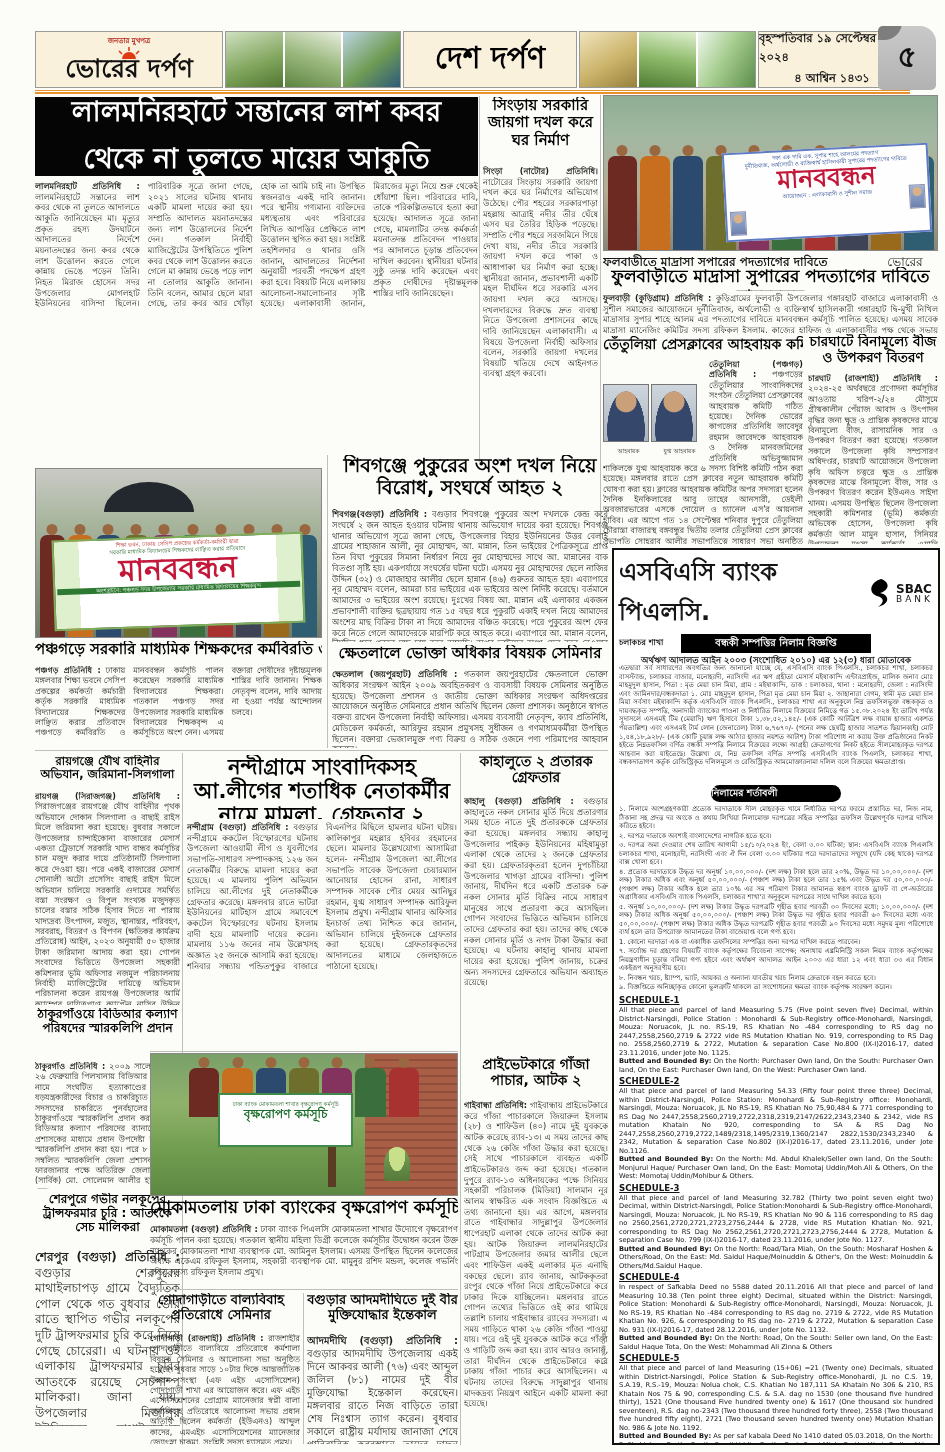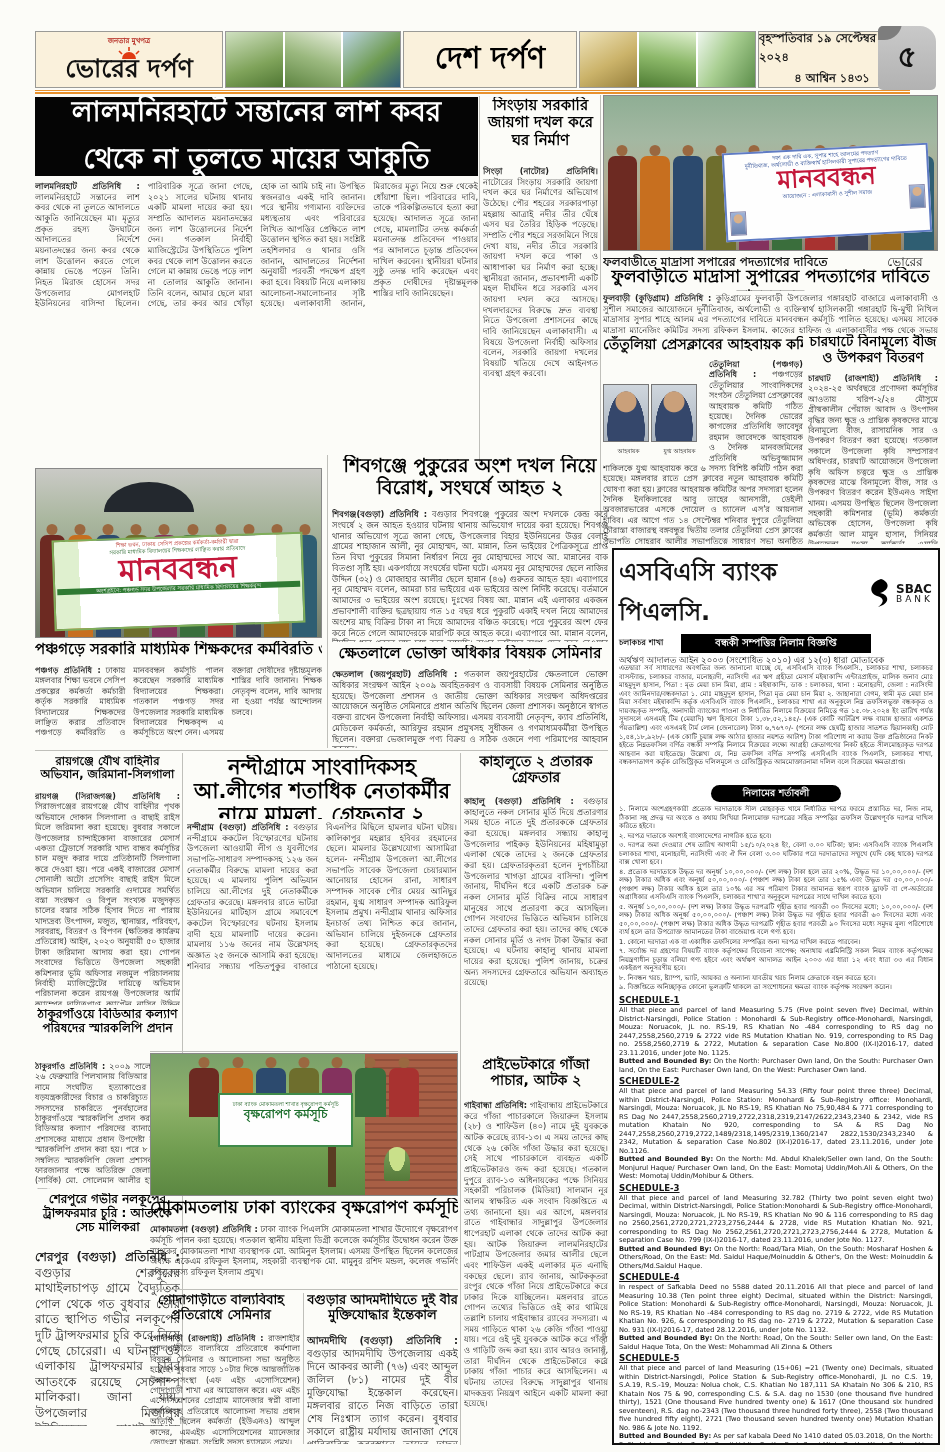--- a/index.html
+++ b/index.html
@@ -25,21 +25,21 @@
   .crowd i:nth-child(7){background:#a83230}.crowd i:nth-child(8){background:#3e4456}
   .crowd i:nth-child(9){background:#9a6a1c}.crowd i:nth-child(10){background:#2f5e72}
   .banner{position:absolute;background:#fefefe;border:2px solid #5f7bc4;color:#07205e;text-align:center;overflow:hidden}
   .banner .big{color:#c3173a;font-weight:bold;line-height:1.05}
   .banner .sm{font-size:5.5px;color:#163a8a;line-height:1.2}
   .portrait{width:46px;height:58px;background:radial-gradient(circle at 50% 30%,#caa07a 0 10px,transparent 11px),radial-gradient(ellipse at 50% 80%,#35476b 0 60%,transparent 61%),linear-gradient(#cfd6dd,#aab4bf);border:1px solid #777;display:inline-block}
   .pcap{font-size:5.8px;text-align:center;color:#222}
   .ad-sch-title{font-size:8.6px;font-weight:bold;text-decoration:underline;margin:2px 0 1px}
   .ad-sch-body{font-size:6.7px;line-height:1.27;text-align:justify}
   .ad-bb{font-weight:bold}
-  .pill{background:#000;color:#fff;border-radius:9px;font-weight:bold;font-size:9.5px;width:130px;margin:3px auto;text-align:center;padding:1px 0}
+  .pill{background:#000;color:#fff;border-radius:9px;font-weight:bold;font-size:9.5px;width:130px;margin:3px auto;padding:1px 0}
   .terms-item{font-size:6.7px;line-height:1.27;text-align:justify;margin-bottom:1px}
   .strip{display:flex;gap:2px;background:#fff}
   .strip b{flex:1;display:block}
 </style>
 </head>
 <body>
 
 <div class="page">
 
   <div class="abs cream" style="left:35px;top:31px;width:188px;height:57px;text-align:center;padding-top:3px">
@@ -154,21 +154,21 @@
           </svg>
         <div>
           <div style="font-size:12px;font-weight:bold;line-height:1">SBAC</div>
           <div style="font-size:9px;letter-spacing:3px;line-height:1">BANK</div>
         </div>
       </div>
     </div>
     <div style="position:relative;height:30px;margin-top:1px">
       <span style="position:absolute;left:0;top:2px;font-size:8px;font-weight:bold">চলাকচর শাখা</span>
       <div style="margin:0 auto;width:190px;background:#000;color:#fff;text-align:center;font-weight:bold;font-size:10px;padding:1px 0">বন্ধকী সম্পত্তির নিলাম বিজ্ঞপ্তি</div>
-      <div style="font-weight:normal;font-size:8.5px;margin-top:1px">অর্থঋণ আদালত আইন ২০০৩ (সংশোধিত ২০১০) এর ১২(৩) ধারা মোতাবেক</div>
+      <div style="text-align:center;font-weight:bold;font-size:8.5px;margin-top:1px">অর্থঋণ আদালত আইন ২০০৩ (সংশোধিত ২০১০) এর ১২(৩) ধারা মোতাবেক</div>
     </div>
     <div class="jt" style="font-size:6.7px;line-height:1.28;height:118px;overflow:hidden">এতদ্বারা সর্ব সাধারণের অবগতির জন্য জানানো যাচ্ছে যে, এসবিএসি ব্যাংক পিএলসি., চলাকচর শাখা, চলাকচর বাসস্ট্যান্ড, চলাকচর বাজার, মনোহরদী, নরসিংদী এর ঋণ গ্রহীতা মেসার্স মইষাকান্দি এন্টারপ্রাইজ, মালিক জনাব মোঃ মাহমুদুল হাসান, পিতা : মৃত মেয়া চান মিয়া, গ্রাম : মইষাকান্দি, ডাক : চলাকচর, থানা : মনোহরদী, জেলা : নরসিংদী এবং জামিনদার/বন্ধকদাতা ১. মোঃ মাহমুদুল হাসান, পিতা মৃত মেয়া চান মিয়া ২. জাহানারা বেগম, স্বামী মৃত মেয়া চান মিয়া সর্বসাং মইষাকান্দি কর্তৃক এসবিএসি ব্যাংক পিএলসি., চলাকচর শাখা এর অনুকূলে নিম্ন তফসিলভুক্ত বন্ধককৃত ও দায়বদ্ধকৃত সম্পত্তি, অনাদায়ী ব্যাংকের পাওনা ও নির্ধারিত নিলামে বিক্রয়ের নিমিত্তে গত ১৫.০৮.২০২৪ ইং তারিখ পর্যন্ত সুদাসলে এসএমই টিম (মেয়াদি) ঋণ হিসাবে টাকা ১,৩৮,৫২,১৪৫/- (এক কোটি আটত্রিশ লক্ষ বায়ান্ন হাজার একশত পঁয়তাল্লিশ) এবং এসএমই টার্ম লোন (জেনারেল) টাকা ৬,৭৬৭০/- (পনের লক্ষ ছেষট্টি হাজার সাতশত ছিয়ানব্বই) মোট ১,৫৪,১৮,৯২৮/- (এক কোটি চুয়ান্ন লক্ষ আঠার হাজার নয়শত আটাশ) টাকা পরিশোধ না করায় উক্ত প্রতিষ্ঠানের নিকট হইতে নিম্নতফসিল বর্ণিত বন্ধকী সম্পত্তি নিলামে বিক্রয়ের লক্ষ্যে আগ্রহী ক্রেতাগণের নিকট হইতে সীলমোহরকৃত দরপত্র আহবান করা যাইতেছে। উল্লেখ্য যে, নিম্ন তফসিল বর্ণিত সম্পত্তি এসবিএসি ব্যাংক পিএলসি, চলাকচর শাখা, বন্ধকদাতাগণ কর্তৃক রেজিস্ট্রিকৃত দলিলমূলে ও রেজিস্ট্রিকৃত আমমোক্তারনামা দলিল বলে বিক্রয়ের ক্ষমতাপ্রাপ্ত।</div>
     <div class="pill">নিলামের শর্তাবলী</div>
     <div style="height:188px;overflow:hidden">
       <div class="terms-item">১. নিলামে অংশগ্রহণকারী প্রত্যেক দরদাতাকে সীল মোহরকৃত খামে নির্ধারিত দরপত্র ফরমে প্রস্তাবিত দর, নিজ নাম, ঠিকানা সহ প্রদত্ত দর অংকে ও কথায় লিখিয়া নিলামোক্ত দরপত্রের সহিত সম্পত্তির তফসিল উল্লেখপূর্বক দরপত্র দাখিল করিতে হইবে।</div>
       <div class="terms-item">২. দরপত্র দাতাকে অবশ্যই বাংলাদেশের নাগরিক হতে হবে।</div>
       <div class="terms-item">৩. দরপত্র জমা দেওয়ার শেষ তারিখ আগামী ১৫/১০/২০২৪ ইং, বেলা ৩.০০ ঘটিকা; স্থান: এসবিএসি ব্যাংক পিএলসি চলাকচর শাখা, মনোহরদী, নরসিংদী এবং ঐ দিন বেলা ৩.০০ ঘটিকার পরে দরদাতাদের সম্মুখে (যদি কেহ থাকে) দরপত্র বাক্স খোলা হবে।</div>
       <div class="terms-item">৪. প্রত্যেক দরদাতাকে উদ্ধৃত দর অনূর্ধ্ব ১০,০০,০০০/- (দশ লক্ষ) টাকা হলে তার ২০%, উদ্ধৃত দর ১০,০০,০০০/- (দশ লক্ষ) টাকার অধিক এবং অনূর্ধ্ব ৫০,০০,০০০/- (পঞ্চাশ লক্ষ) টাকা হলে তার ১৫% এবং উদ্ধৃত দর ৫০,০০,০০০/- (পঞ্চাশ লক্ষ) টাকার অধিক হলে তার ১০% এর সম পরিমাণ টাকার জামানত স্বরূপ ব্যাংক ড্রাফট বা পে-অর্ডারের অগ্রাধিকার এসবিএসি ব্যাংক পিএলসি, চলাকচর শাখা'র অনুকূলে দরপত্রের সাথে দাখিল করতে হবে।</div>
       <div class="terms-item">৫. অনূর্ধ্ব ১০,০০,০০০/- (দশ লক্ষ) টাকার উদ্ধৃত দরপত্রটি গৃহীত হবার পরবর্তী ৩০ দিবসের মধ্যে; ১০,০০,০০০/- (দশ লক্ষ) টাকার অধিক অনূর্ধ্ব ৫০,০০,০০০/- (পঞ্চাশ লক্ষ) টাকা উদ্ধৃত দর গৃহীত হবার পরবর্তী ৬০ দিবসের মধ্যে এবং ৫০,০০,০০০/- (পঞ্চাশ লক্ষ) টাকার অধিক উদ্ধৃত দরপত্রটি গৃহীত হবার পরবর্তী ৯০ দিবসের মধ্যে সমুদয় মূল্য পরিশোধে ব্যর্থ হলে তার উপরোক্ত জামানতের টাকা বাজেয়াপ্ত বলে গণ্য হবে।</div>
       <div class="terms-item">1. কোনো দরদাতা এক বা একাধিক তফসিলের সম্পত্তির জন্য দরপত্র দাখিল করতে পারবেন।</div>

